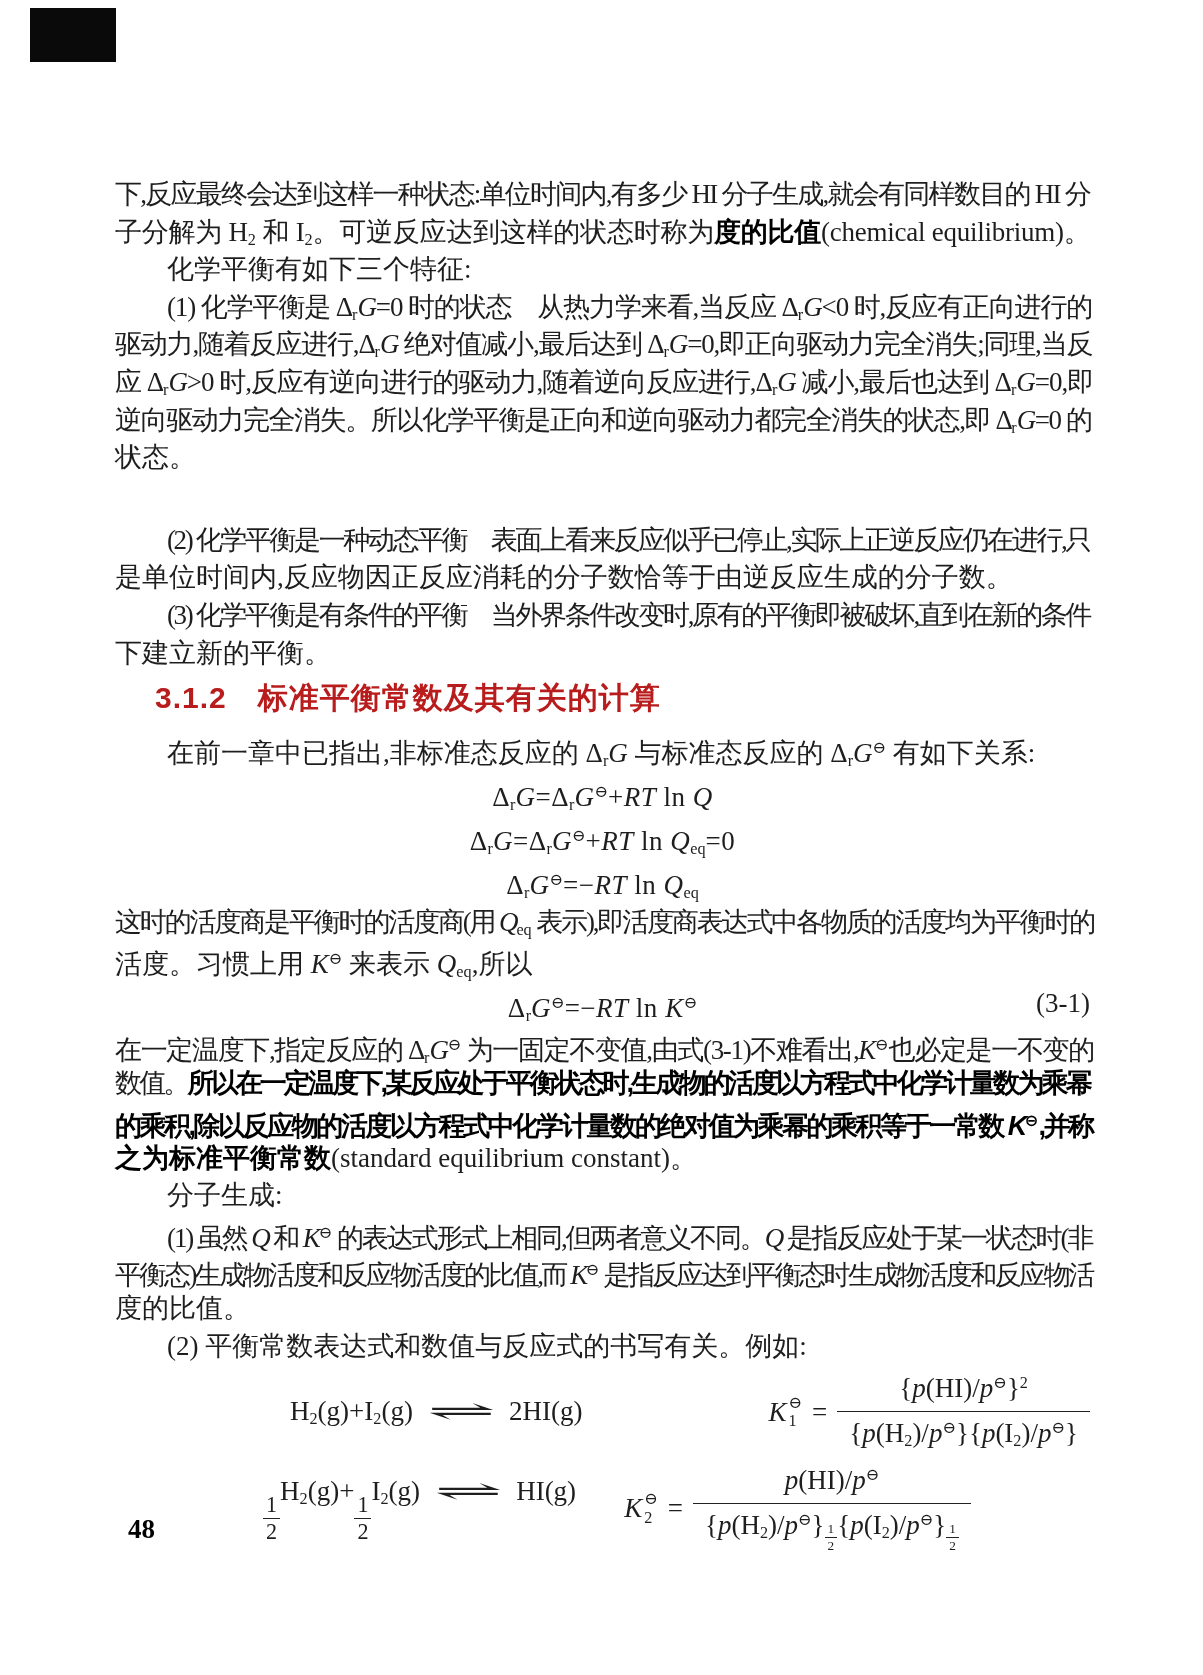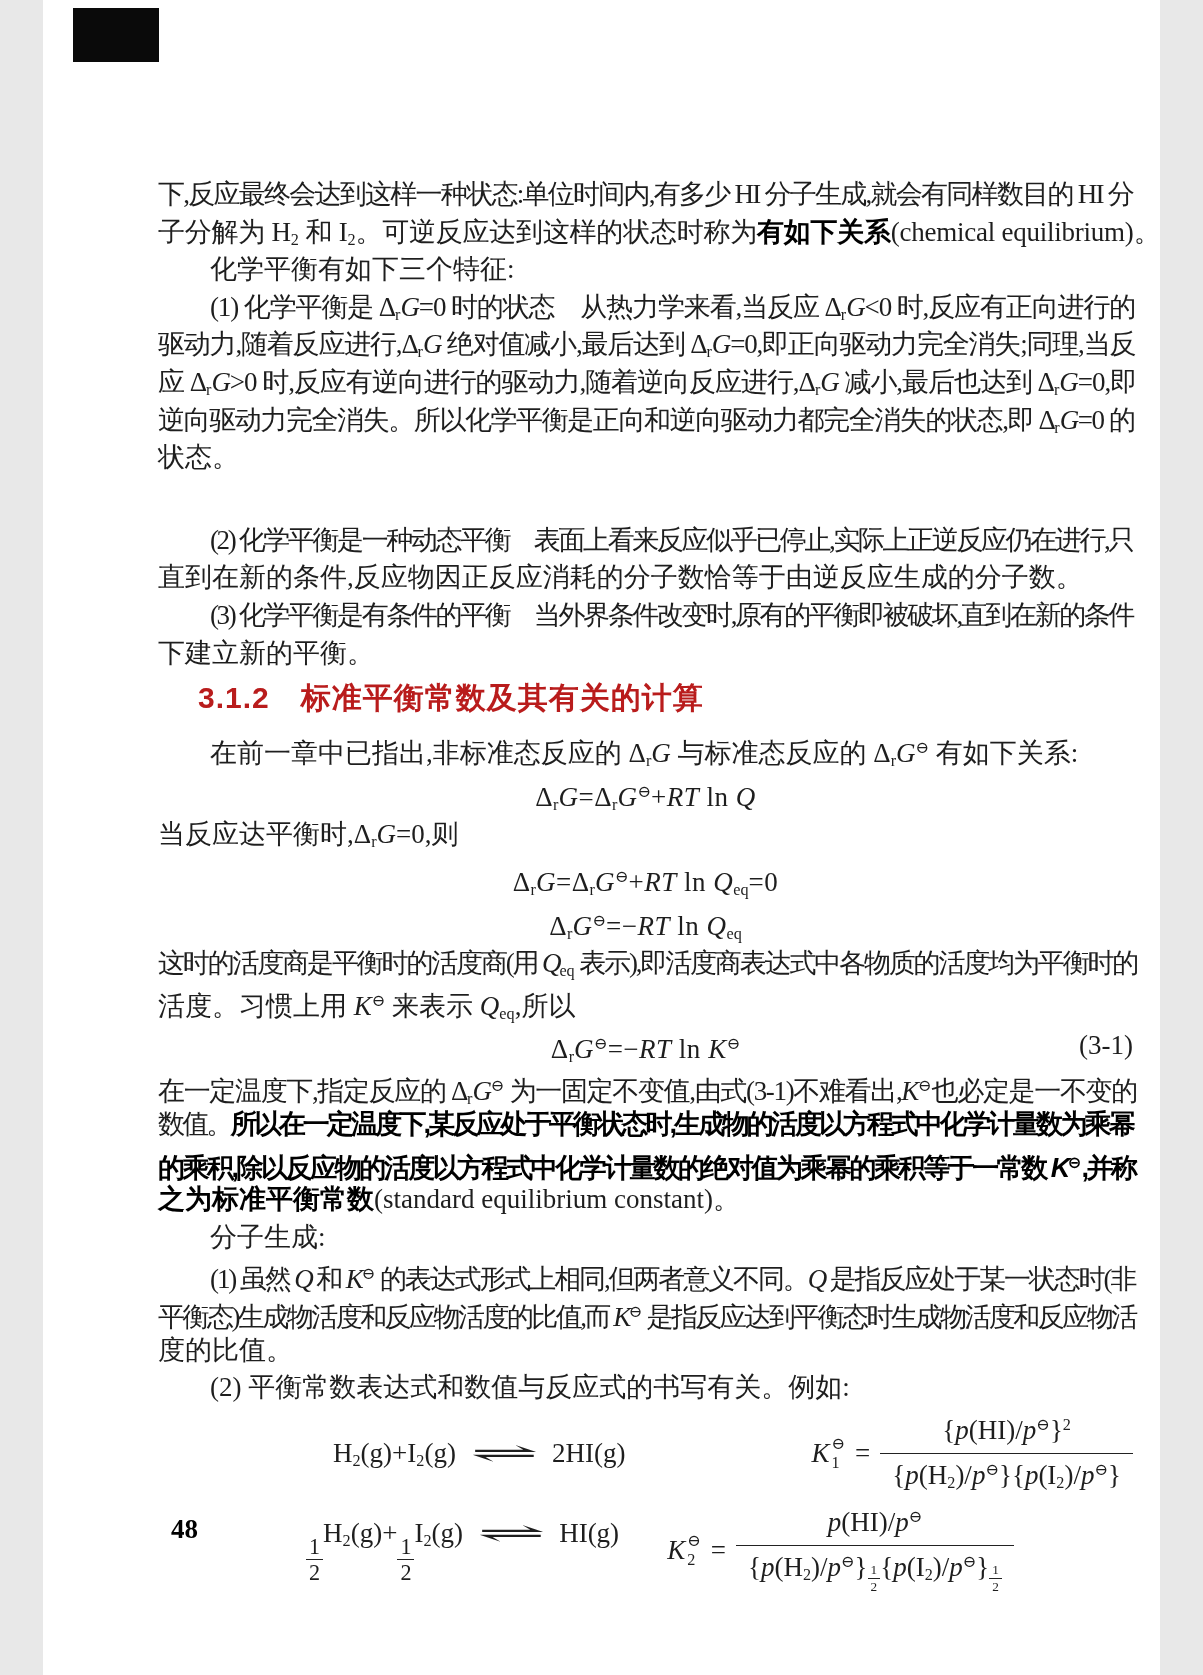--- a/index.html
+++ b/index.html
@@ -1,17 +1,17 @@
 <!DOCTYPE html>
 <html><head>
 <meta charset="utf-8">
 <style>
   html,body{margin:0;padding:0;background:#e8e8e8;}
   .page{
-    position:relative;width:1117px;height:1675px;background:#ffffff;
+    position:relative;width:1203px;height:1675px;background:#ffffff;
     overflow:hidden;color:#1e1e1e;margin:0 auto;
     font-family:"Liberation Serif","DejaVu Serif",serif;
   }
   .scan-mark{position:absolute;left:30px;top:8px;width:86px;height:54px;background:#0a0a0a;}
   .doc{position:absolute;left:115px;top:176px;width:975px;}
   .line{font-size:27px;line-height:37.6px;height:37.6px;white-space:nowrap;}
   .line.ind{padding-left:52px;}
   h2{
     font-family:"Liberation Sans","DejaVu Sans",sans-serif;
     font-size:30px;font-weight:700;color:#b91c1c;
@@ -39,35 +39,34 @@
   .frx .den{border-top:1.6px solid #222;padding:6px 12px 0;}
   .page-num{position:absolute;left:128px;top:1514px;font-size:27px;font-weight:700;color:#000;}
 </style>
 </head>
 <body>
 
 <div class="page">
   <div class="scan-mark"></div>
   <div class="doc">
       <div class="line jl" style="letter-spacing: -1.74px;"><span class="lt">下,反应最终会达到这样一种状态:单位时间内,有多少 HI 分子生成,就会有同样数目的 HI 分</span></div>
-      <div class="line" style="letter-spacing: -0.24px;"><span class="lt">子分解为 H<sub>2</sub> 和 I<sub>2</sub>。可逆反应达到这样的状态时称为<b class="hei">有如下关系</b>(chemical equilibrium)。</span></div>
+      <div class="line" style="letter-spacing: -0.24px;"><span class="lt">子分解为 H<sub>2</sub> 和 I<sub>2</sub>。可逆反应达到这样的状态时称为<b class="hei">度的比值</b>(chemical equilibrium)。</span></div>
       <div class="line ind"><span class="lt">化学平衡有如下三个特征:</span></div>
       <div class="line ind jl" style="letter-spacing: -1.12px;"><span class="lt">(1) 化学平衡是 Δ<sub>r</sub><i>G</i>=0 时的状态　从热力学来看,当反应 Δ<sub>r</sub><i>G</i>&lt;0 时,反应有正向进行的</span></div>
       <div class="line jl" style="letter-spacing: -1.19px;"><span class="lt">驱动力,随着反应进行,Δ<sub>r</sub><i>G</i> 绝对值减小,最后达到 Δ<sub>r</sub><i>G</i>=0,即正向驱动力完全消失;同理,当反</span></div>
       <div class="line jl" style="letter-spacing: -1.04px;"><span class="lt">应 Δ<sub>r</sub><i>G</i>&gt;0 时,反应有逆向进行的驱动力,随着逆向反应进行,Δ<sub>r</sub><i>G</i> 减小,最后也达到 Δ<sub>r</sub><i>G</i>=0,即</span></div>
       <div class="line jl" style="letter-spacing: -1.42px;"><span class="lt">逆向驱动力完全消失。所以化学平衡是正向和逆向驱动力都完全消失的状态,即 Δ<sub>r</sub><i>G</i>=0 的</span></div>
       <div class="line"><span class="lt">状态。</span></div>
       <div class="line ind jl" style="letter-spacing: -2.4px; margin-top: 45px;"><span class="lt">(2) 化学平衡是一种动态平衡　表面上看来反应似乎已停止,实际上正逆反应仍在进行,只</span></div>
-      <div class="line"><span class="lt">直到在新的条件,反应物因正反应消耗的分子数恰等于由逆反应生成的分子数。</span></div>
+      <div class="line"><span class="lt">是单位时间内,反应物因正反应消耗的分子数恰等于由逆反应生成的分子数。</span></div>
       <div class="line ind jl" style="letter-spacing: -2.4px;"><span class="lt">(3) 化学平衡是有条件的平衡　当外界条件改变时,原有的平衡即被破坏,直到在新的条件</span></div>
       <div class="line"><span class="lt">下建立新的平衡。</span></div>
       <h2>3.1.2　标准平衡常数及其有关的计算</h2>
       <div class="line ind"><span class="lt">在前一章中已指出,非标准态反应的 Δ<sub>r</sub><i>G</i> 与标准态反应的 Δ<sub>r</sub><i>G</i><sup>⊖</sup> 有如下关系:</span></div>
       <div class="eq"><span class="eqx">Δ<sub>r</sub><i>G</i>=Δ<sub>r</sub><i>G</i><sup>⊖</sup>+<i>RT</i> ln <i>Q</i></span></div>
-      <div class="line"><span class="lt">当反应达平衡时,Δ<sub>r</sub><i>G</i>=0,则</span></div>
       <div class="eq"><span class="eqx">Δ<sub>r</sub><i>G</i>=Δ<sub>r</sub><i>G</i><sup>⊖</sup>+<i>RT</i> ln <i>Q</i><sub>eq</sub>=0</span></div>
       <div class="eq"><span class="eqx">Δ<sub>r</sub><i>G</i><sup>⊖</sup>=−<i>RT</i> ln <i>Q</i><sub>eq</sub></span></div>
       <div class="line jl" style="letter-spacing: -2.16px;"><span class="lt">这时的活度商是平衡时的活度商(用 <i>Q</i><sub>eq</sub> 表示),即活度商表达式中各物质的活度均为平衡时的</span></div>
       <div class="line"><span class="lt">活度。习惯上用 <i>K</i><sup>⊖</sup> 来表示 <i>Q</i><sub>eq</sub>,所以</span></div>
       <div class="eq"><span class="eqx">Δ<sub>r</sub><i>G</i><sup>⊖</sup>=−<i>RT</i> ln <i>K</i><sup>⊖</sup></span><span class="tag">(3-1)</span></div>
       <div class="line jl" style="letter-spacing: -1.34px;"><span class="lt">在一定温度下,指定反应的 Δ<sub>r</sub><i>G</i><sup>⊖</sup> 为一固定不变值,由式(3-1)不难看出,<i>K</i><sup>⊖</sup>也必定是一不变的</span></div>
       <div class="line jl" style="letter-spacing: -2.86px;"><span class="lt">数值。<b class="hei">所以在一定温度下,某反应处于平衡状态时,生成物的活度以方程式中化学计量数为乘幂</b></span></div>
       <div class="line jl" style="letter-spacing: -2.48px;"><span class="lt"><b class="hei">的乘积,除以反应物的活度以方程式中化学计量数的绝对值为乘幂的乘积等于一常数 <i>K</i><sup>⊖</sup>,并称</b></span></div>
       <div class="line"><span class="lt"><b class="hei">之为标准平衡常数</b>(standard equilibrium constant)。</span></div>
       <div class="line ind"><span class="lt">分子生成:</span></div>

